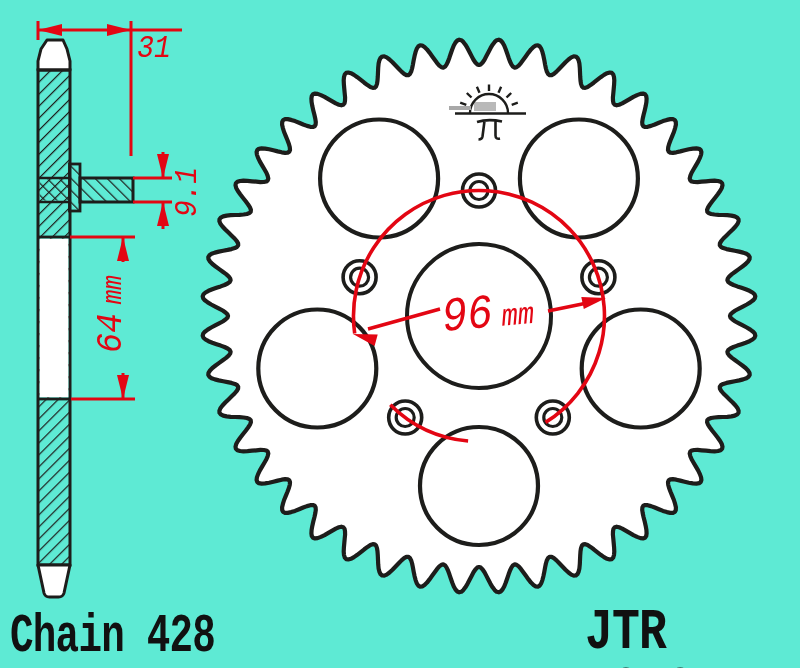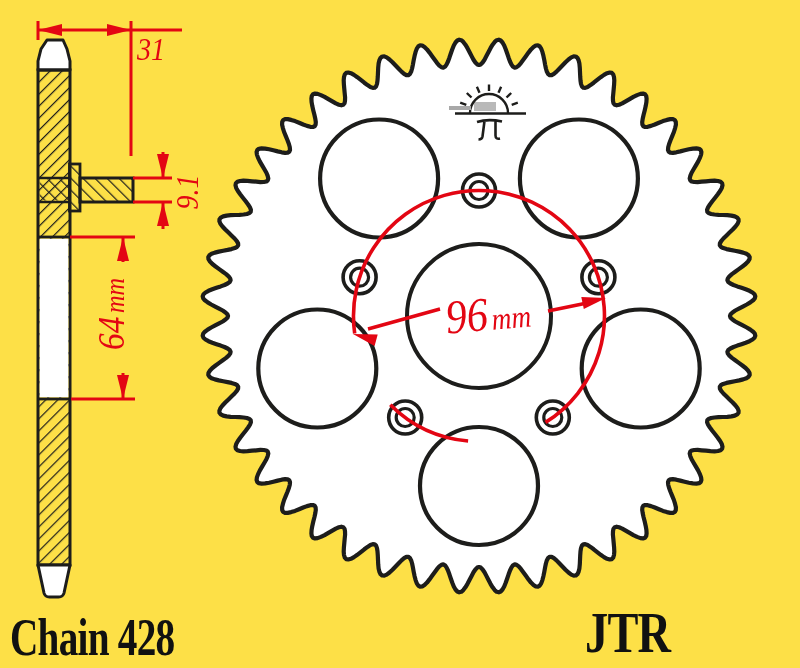--- a/index.html
+++ b/index.html
@@ -1,17 +1,17 @@
 <!DOCTYPE html>
 <html style="--red: #e30613; --ink: #1d1d1b;"><head>
 <meta charset="utf-8">
 <style>
   html,body{margin:0;padding:0;background:#fff;}
-  #canvas{position:relative;width:800px;height:668px;background:#fde047;overflow:hidden;
-          font-family:Liberation Serif, serif;}
+  #canvas{position:relative;width:800px;height:668px;background:#5eead4;overflow:hidden;
+          font-family:Liberation Mono, monospace;}
   #gfx{position:absolute;left:0;top:0;}
   .ink{stroke:var(--ink);}
   .redline{stroke:var(--red);fill:none;}
   .redfill{fill:var(--red);stroke:none;}
   .dim-label{position:absolute;color:var(--red);font-style:italic;white-space:nowrap;line-height:1;}
   .dim-rot{transform:translate(-50%,-50%) rotate(-90deg) scaleX(0.9);}
   #lbl-31{left:137px;top:33px;font-size:32px;transform:scaleX(0.88);transform-origin:left top;}
   #lbl-91{left:187px;top:192px;font-size:31px;}
   #lbl-64{left:111px;top:314px;}
   #lbl-96{left:488px;top:314px;transform:translate(-50%,-50%) rotate(-5deg) scaleX(0.88);}

